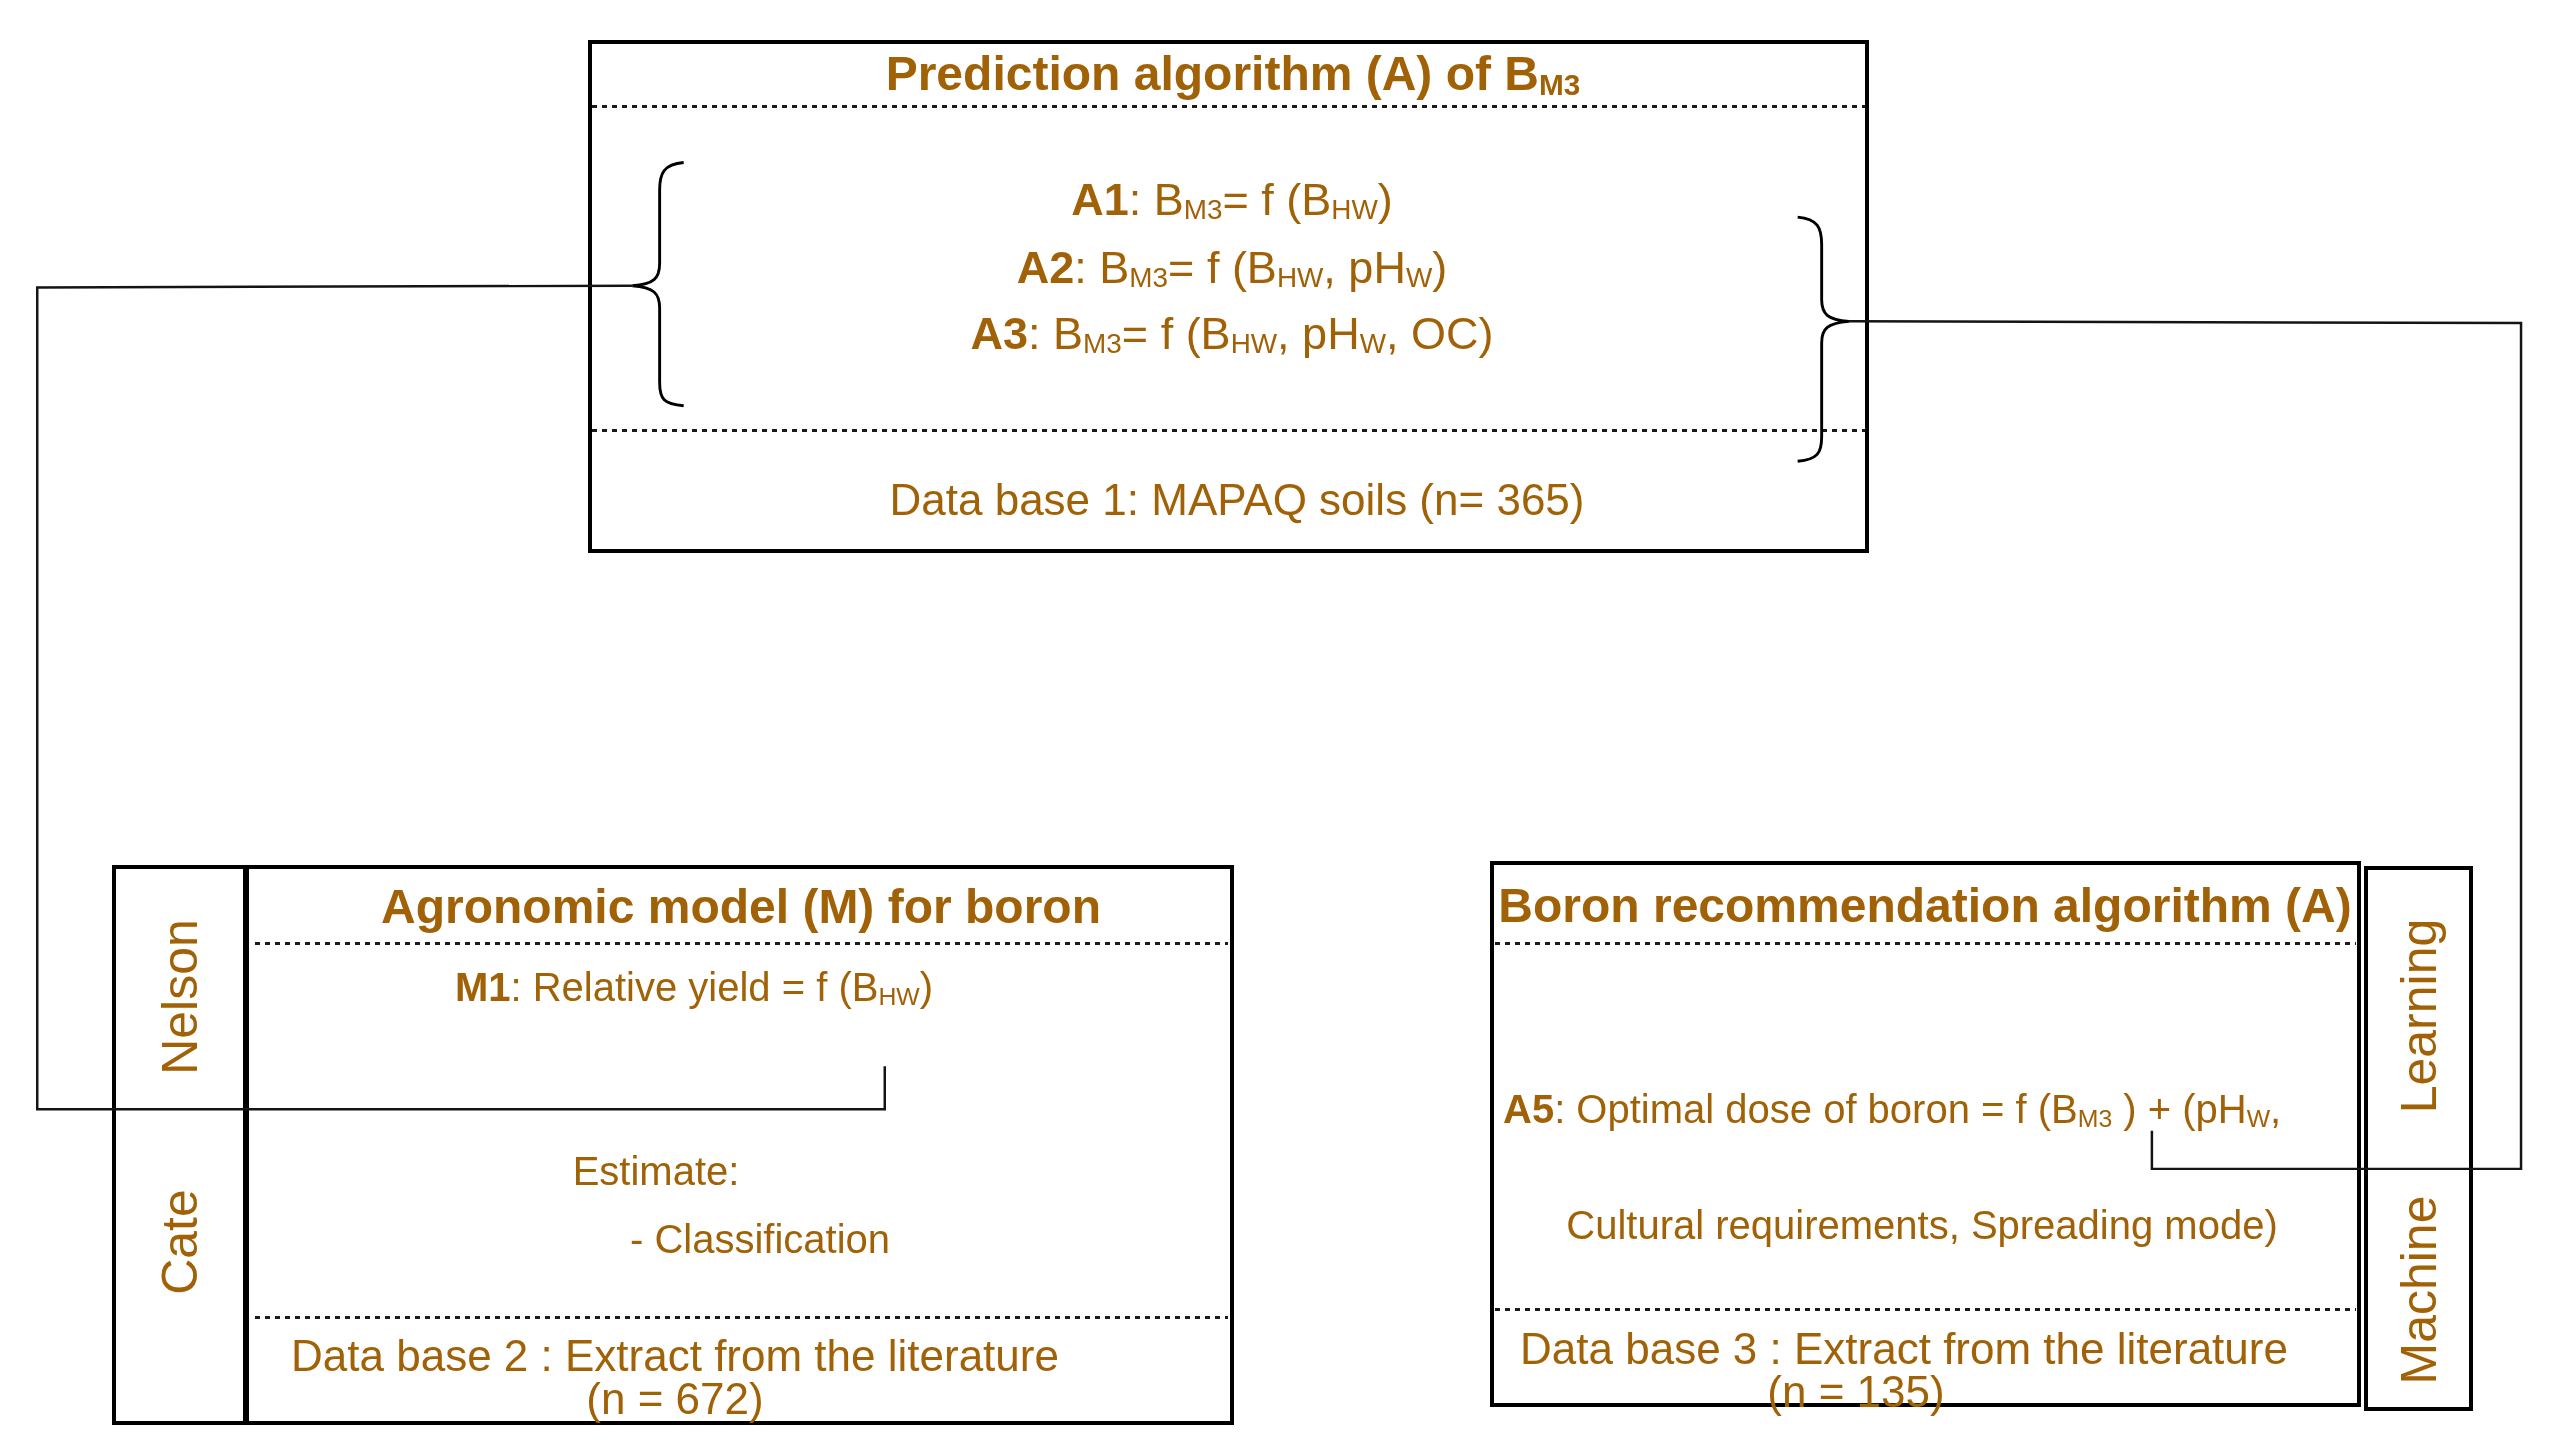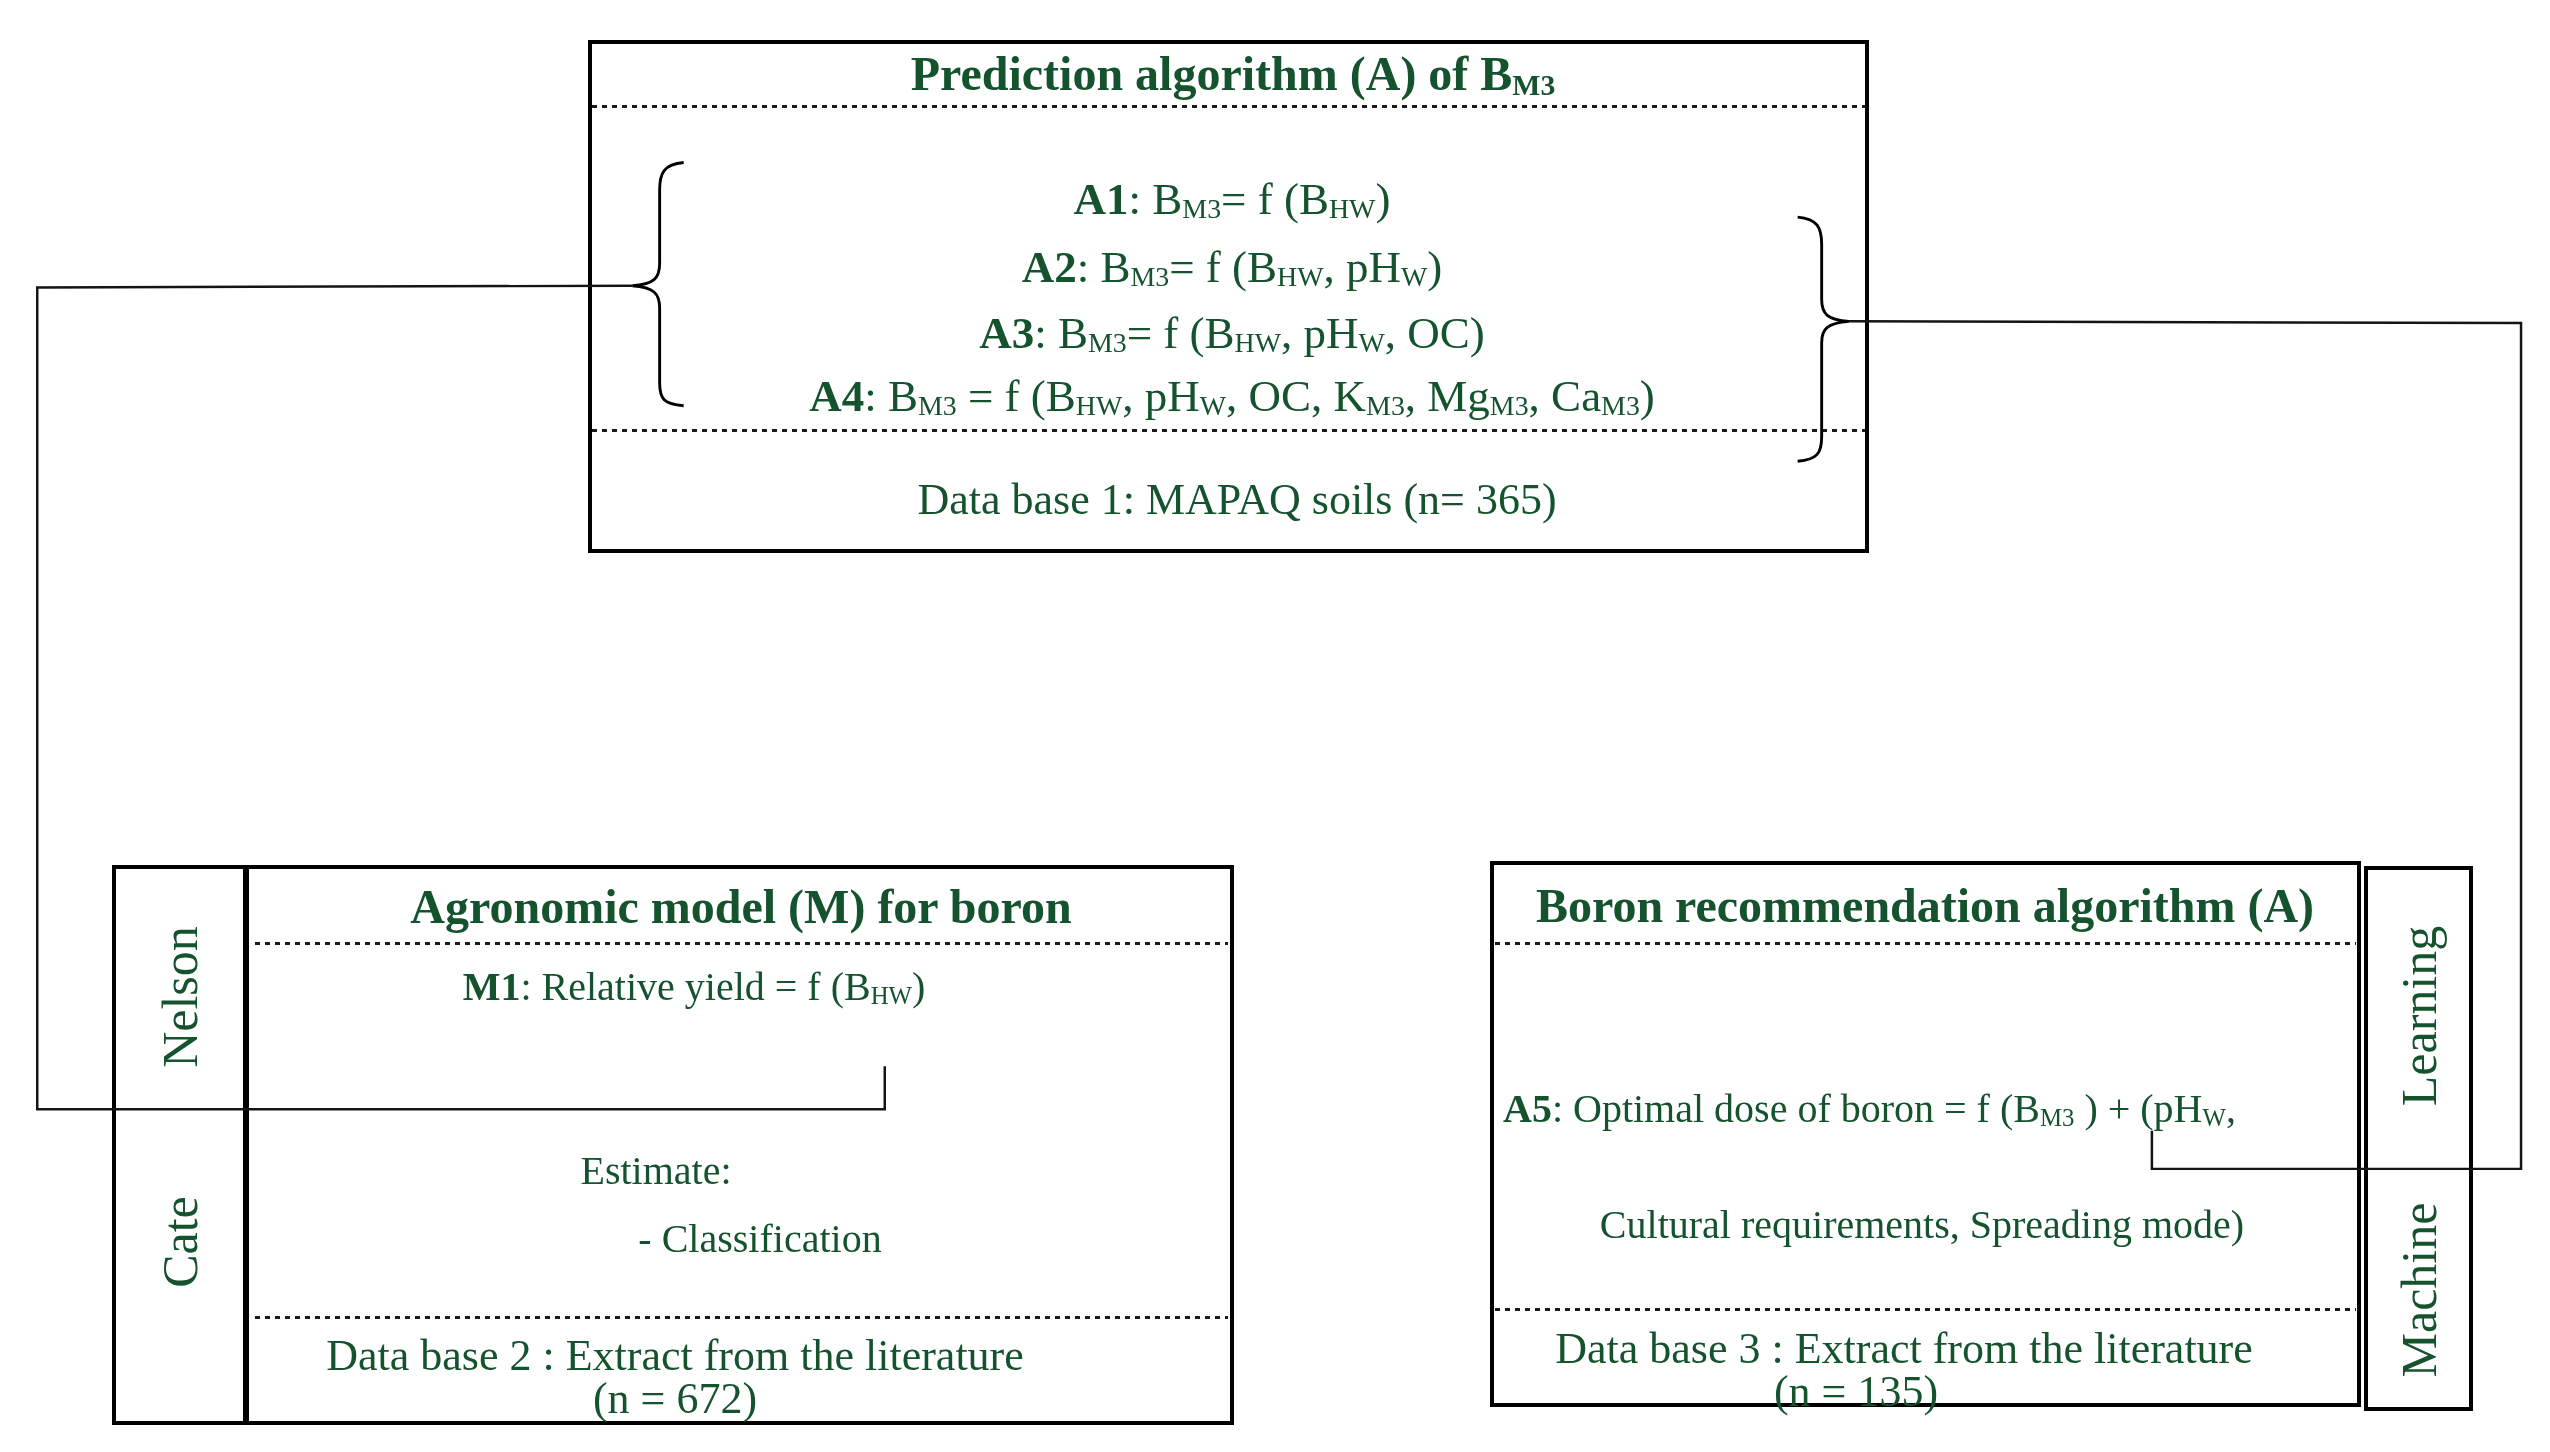--- a/index.html
+++ b/index.html
@@ -1,21 +1,21 @@
 <!DOCTYPE html>
 <html style="font-size:13.2px"><head>
 <meta charset="utf-8">
 <style>
   html,body{margin:0;padding:0;background:#ffffff;}
   .canvas{
     position:relative;
     width:2550px;height:1453px;
     background:#ffffff;
-    font-family:Liberation Serif, serif;
-    color:#14532d;
+    font-family:Liberation Sans, sans-serif;
+    color:#a16207;
     overflow:hidden;
   }
   .box{position:absolute;border:4.1px solid #000;background:transparent;box-sizing:border-box;}
   .tline{position:absolute;white-space:nowrap;transform:translate(-50%,-50%);line-height:1;}
   .tline-left{position:absolute;white-space:nowrap;transform:translate(0,-50%);line-height:1;}
   .vert{position:absolute;white-space:nowrap;transform:translate(-50%,-50%) rotate(-90deg);line-height:1;}
   .f-title{font-size:48px;font-weight:bold;}
   .f-form{font-size:45px;}
   .f-form2{font-size:40px;}
   .f-db{font-size:44px;}
@@ -33,21 +33,20 @@
 
   <div class="box" style="left:588px;top:40px;width:1281px;height:513px;"></div>
 
   <div class="tline f-title" style="left:1233px;top:74px;"><span class="bf">Prediction algorithm (A) of B</span><span class="bf sub">M3</span></div>
 
   <div class="dash" style="left:592px;top:105px;width:1273px;"></div>
 
   <div class="tline f-form" style="left:1232px;top:199px;text-align:center;"><span class="bf">A1</span><span>: B</span><span class="sub">M3</span><span>= f (B</span><span class="sub">HW</span><span>)</span></div>
   <div class="tline f-form" style="left:1232px;top:267px;"><span class="bf">A2</span><span>: B</span><span class="sub">M3</span><span>= f (B</span><span class="sub">HW</span><span>, pH</span><span class="sub">W</span><span>)</span></div>
   <div class="tline f-form" style="left:1232px;top:333px;"><span class="bf">A3</span><span>: B</span><span class="sub">M3</span><span>= f (B</span><span class="sub">HW</span><span>, pH</span><span class="sub">W</span><span>, OC)</span></div>
-  <div class="tline f-form" style="left:1232px;top:396px;"><span class="bf">A4</span><span>: B</span><span class="sub">M3</span><span> = f (B</span><span class="sub">HW</span><span>, pH</span><span class="sub">W</span><span>, OC, K</span><span class="sub">M3</span><span>, Mg</span><span class="sub">M3</span><span>, Ca</span><span class="sub">M3</span><span>)</span></div>
 
   <div class="dash" style="left:592px;top:429px;width:1273px;"></div>
 
   <div class="tline f-db" style="left:1237px;top:500px;">Data base 1:  MAPAQ soils (n= 365)</div>
 
   <div class="box" style="left:112px;top:865px;width:1122px;height:560px;"></div>
 
   <div class="vdivider" style="left:243px;top:865px;width:5.8px;height:560px;"></div>
 
   <div class="vert f-side" style="left:180px;top:997px;">Nelson</div>

